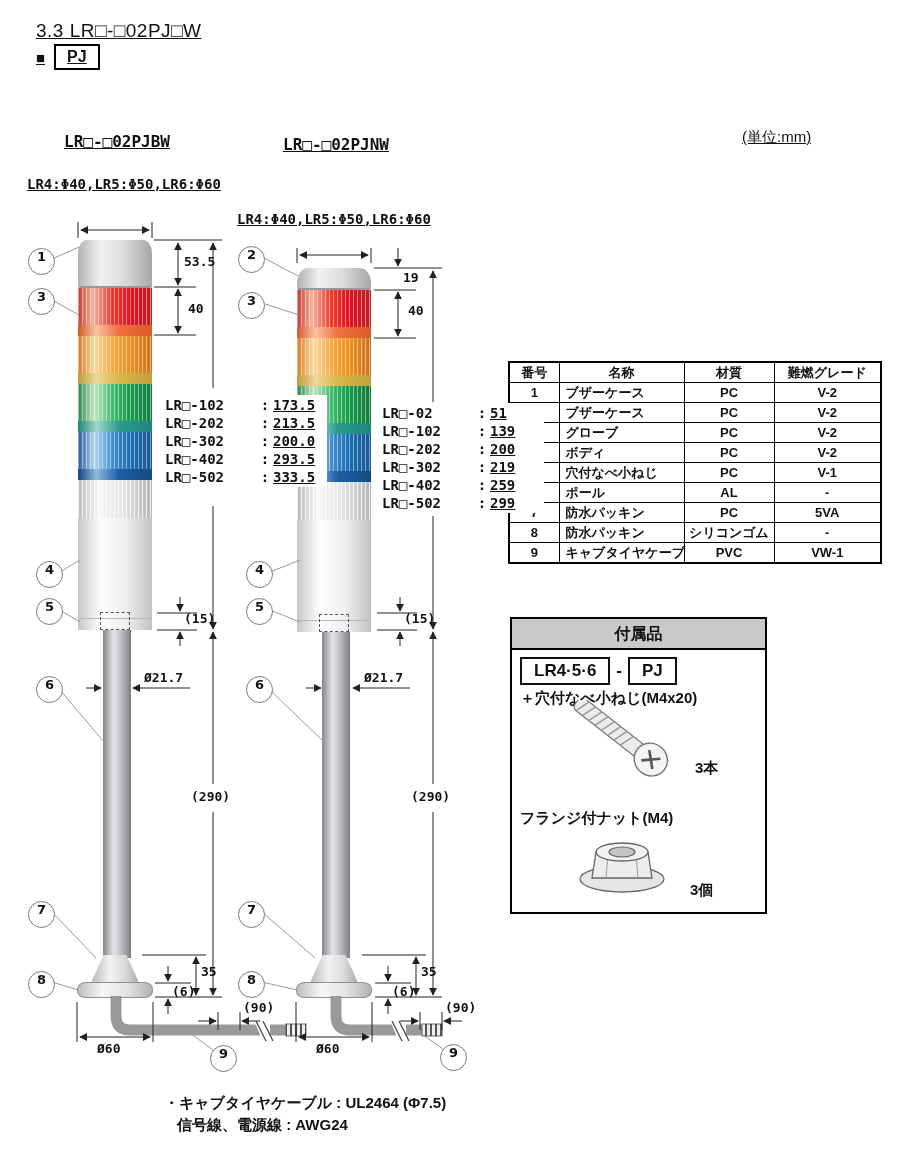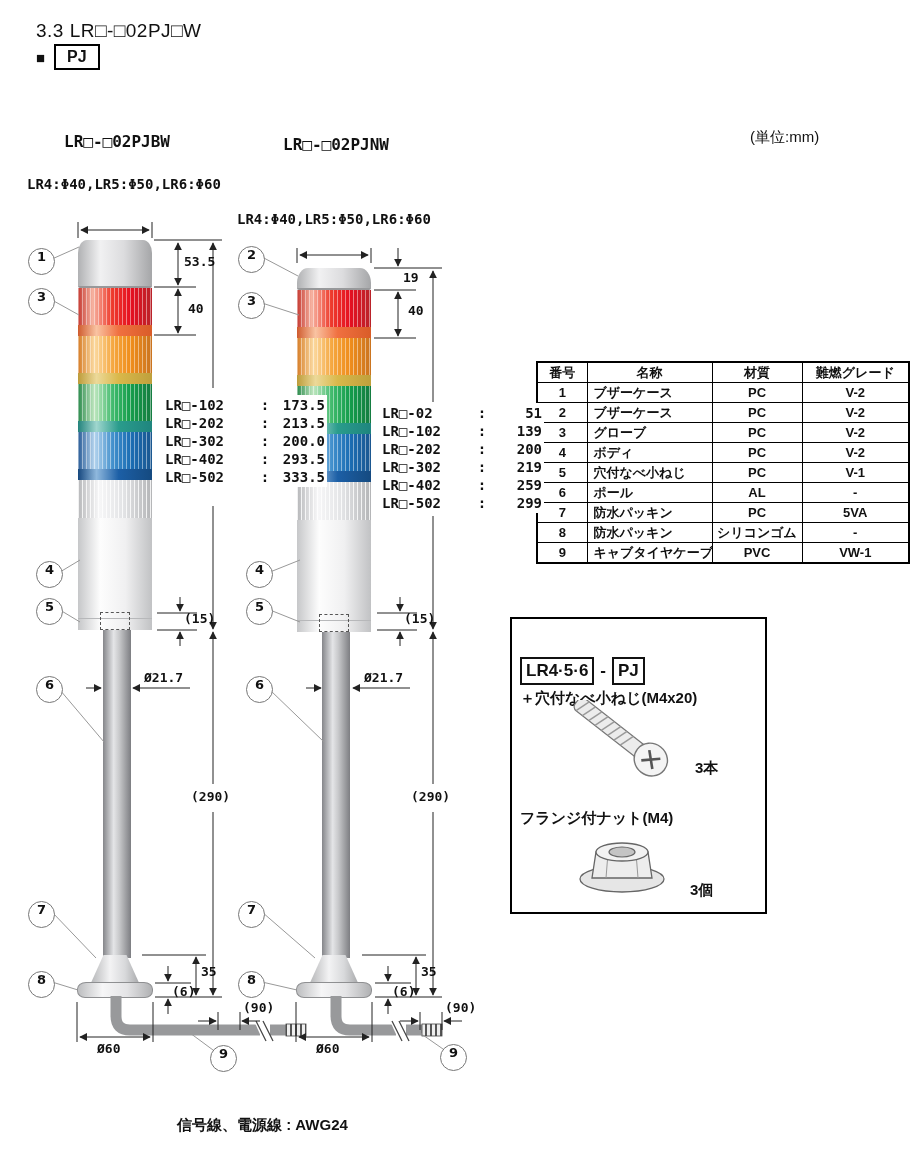--- a/index.html
+++ b/index.html
@@ -1,32 +1,32 @@
 <!DOCTYPE html>
 <html><head>
 <meta charset="utf-8">
 <style>
   html,body{margin:0;padding:0;background:#fff;}
   .page{position:relative;width:910px;height:1163px;background:#fff;overflow:hidden;
         font-family:"Liberation Sans",sans-serif;color:#111;}
-  .abs{position:absolute;}
+  .abs{position:absolute;text-decoration:underline;}
   
   .sec-title{font-size:19px;letter-spacing:.5px;}
   .sub-row{display:flex;align-items:center;gap:9px;font-size:17px;}
   .blk-sq{font-size:15px;}
   .pj-box{border:2px solid #000;padding:0 11px;font-weight:bold;font-size:16px;line-height:22px;}
   .model-label{font-family:"DejaVu Sans Mono",monospace;font-weight:bold;font-size:16px;white-space:nowrap;}
   .dia-note{font-family:"DejaVu Sans Mono",monospace;font-weight:bold;font-size:14px;white-space:nowrap;}
-  .unit-note{font-size:15px;margin-left:8px;}
+  .unit-note{font-size:15px;}
   .dimtxt{position:absolute;font:bold 13px "DejaVu Sans Mono",monospace;color:#111;white-space:nowrap;z-index:6;}
   .heights{position:absolute;font:bold 14px "DejaVu Sans Mono",monospace;line-height:18px;background:#fff;padding:1px 2px;z-index:5;}
   .hrow{display:flex;}
   .hrow .m{width:92px;}
   .hrow .sep{width:16px;text-align:center;}
-  .hrow .v{width:52px;text-align:right;}
+  .hrow .v{width:52px;text-decoration:underline;}
   .callout{position:absolute;width:25px;height:25px;border:1.5px solid #777;border-radius:50%;
            background:#fff;text-align:center;line-height:25px;font:bold 13px "DejaVu Sans",sans-serif;z-index:7;}
   
   .tw{position:absolute;z-index:1;}
   .seg{position:absolute;width:74px;}
   .cap{background:linear-gradient(90deg,#b0b1b3,#f1f1f2 30%,#dcdcde 62%,#a5a6a8);
        border-bottom:2px solid #97989a;border-radius:9px 9px 2px 2px/13px 13px 2px 2px;}
   .g-red{background-color:#e81123;background-image:repeating-linear-gradient(90deg,rgba(255,255,255,.45) 0 1px,rgba(255,255,255,0) 1px 4px),linear-gradient(90deg,#c53a32,#f6b2a0 20%,#ee3b2d 46%,#e50f20 72%,#b9232a);}
   .g-org{background-color:#f6a33c;background-image:repeating-linear-gradient(90deg,rgba(255,255,255,.45) 0 1px,rgba(255,255,255,0) 1px 4px),linear-gradient(90deg,#d67d28,#fbd9a0 22%,#f5a63e 48%,#ef8d1c 72%,#ca7420);}
   .g-grn{background-color:#17a24e;background-image:repeating-linear-gradient(90deg,rgba(255,255,255,.45) 0 1px,rgba(255,255,255,0) 1px 4px),linear-gradient(90deg,#2b8a4c,#c0e7c0 22%,#3db96b 48%,#149c4b 72%,#157c41);}
@@ -51,21 +51,21 @@
          font:bold 13px "Liberation Sans",sans-serif;}
   .parts th,.parts td{border:1px solid #000;height:19px;padding:0 3px;text-align:center;white-space:nowrap;overflow:hidden;}
   .parts .cname{text-align:left;padding-left:6px;}
   .parts{border:2px solid #000;}
   
   .acc{position:absolute;width:257px;height:297px;border:2px solid #000;background:#fff;z-index:4;box-sizing:border-box;}
   .acc-head{height:29px;background:#c9c9c9;border-bottom:2px solid #000;text-align:center;
             font:bold 16px "Liberation Sans",sans-serif;line-height:29px;}
   .badge-row{position:absolute;left:8px;top:38px;display:flex;align-items:center;gap:6px;
              font:bold 17px "Liberation Sans",sans-serif;}
-  .badge{border:2px solid #111;padding:0 4px;line-height:24px;}
+  .badge{border:2px solid #111;padding:0 12px;line-height:24px;}
   .acc-label{position:absolute;font:bold 15px "Liberation Sans",sans-serif;white-space:nowrap;}
   .qty{position:absolute;font:bold 15px "Liberation Sans",sans-serif;}
   .foot{position:absolute;font:bold 15px "Liberation Sans",sans-serif;white-space:nowrap;}
   svg.lines{position:absolute;left:0;top:0;z-index:3;}
   svg.partpic{position:absolute;z-index:4;}
 </style>
 </head>
 <body>
 
 <div class="page">
@@ -338,21 +338,21 @@
 
   <div class="callout" style="left:238px;top:246px;">2</div>
   <div class="callout" style="left:238px;top:292px;">3</div>
   <div class="callout" style="left:246px;top:561px;">4</div>
   <div class="callout" style="left:246px;top:598px;">5</div>
   <div class="callout" style="left:246px;top:676px;">6</div>
   <div class="callout" style="left:238px;top:901px;">7</div>
   <div class="callout" style="left:238px;top:971px;">8</div>
   <div class="callout" style="left:440px;top:1044px;">9</div>
 
-  <table class="parts" style="left:536px;top:361px;width:372px;">
+  <table class="parts" style="left:508px;top:361px;width:372px;">
     <colgroup>
         <col style="width:50px">
         <col style="width:125px">
         <col style="width:90px">
         <col style="width:107px">
       </colgroup>
     <tbody>
         <tr>
       <th>番号</th>
       <th>名称</th>
@@ -410,20 +410,21 @@
     <tr>
           <td>9</td>
           <td class="cname">キャブタイヤケーブル</td>
           <td>PVC</td>
           <td>VW-1</td>
         </tr>
   </tbody>
     </table>
 
   <div class="acc" style="left:510px;top:617px;">
+    <div class="acc-head">付属品</div>
     <div class="badge-row">
       <span class="badge">LR4·5·6</span>
       <span>-</span>
       <span class="badge">PJ</span>
     </div>
     <div class="acc-label" style="left:8px;top:70px;">＋穴付なべ小ねじ(M4x20)</div>
     <div class="qty" style="left:183px;top:140px;">3本</div>
     <div class="acc-label" style="left:8px;top:190px;">フランジ付ナット(M4)</div>
     <div class="qty" style="left:178px;top:262px;">3個</div>
   </div>
@@ -449,16 +450,17 @@
 
   <svg class="partpic" style="left:562px;top:832px;" width="120" height="64" viewBox="0 0 120 64">
     <ellipse cx="60" cy="47" rx="42" ry="13" fill="#e6e6e6" stroke="#666" stroke-width="1.3"></ellipse>
     <polygon points="34,20 86,20 90,46 30,46" fill="#ededed" stroke="#666" stroke-width="1.3"></polygon>
     <line x1="46" y1="21" x2="44" y2="46" stroke="#999" stroke-width="1"></line>
     <line x1="74" y1="21" x2="76" y2="46" stroke="#999" stroke-width="1"></line>
     <ellipse cx="60" cy="20" rx="26" ry="9" fill="#f2f2f2" stroke="#666" stroke-width="1.3"></ellipse>
     <ellipse cx="60" cy="20" rx="13" ry="5" fill="#c4c4c4" stroke="#666" stroke-width="1.2"></ellipse>
   </svg>
 
+  <div class="foot" style="left:164px;top:1094px;">・キャブタイヤケーブル : UL2464 (Φ7.5)</div>
   <div class="foot" style="left:177px;top:1116px;">信号線、電源線 : AWG24</div>
   <div class="foot" style="left:177px;top:1191px;">線長 : (1000)</div>
 
 </div>
 
 </body></html>

